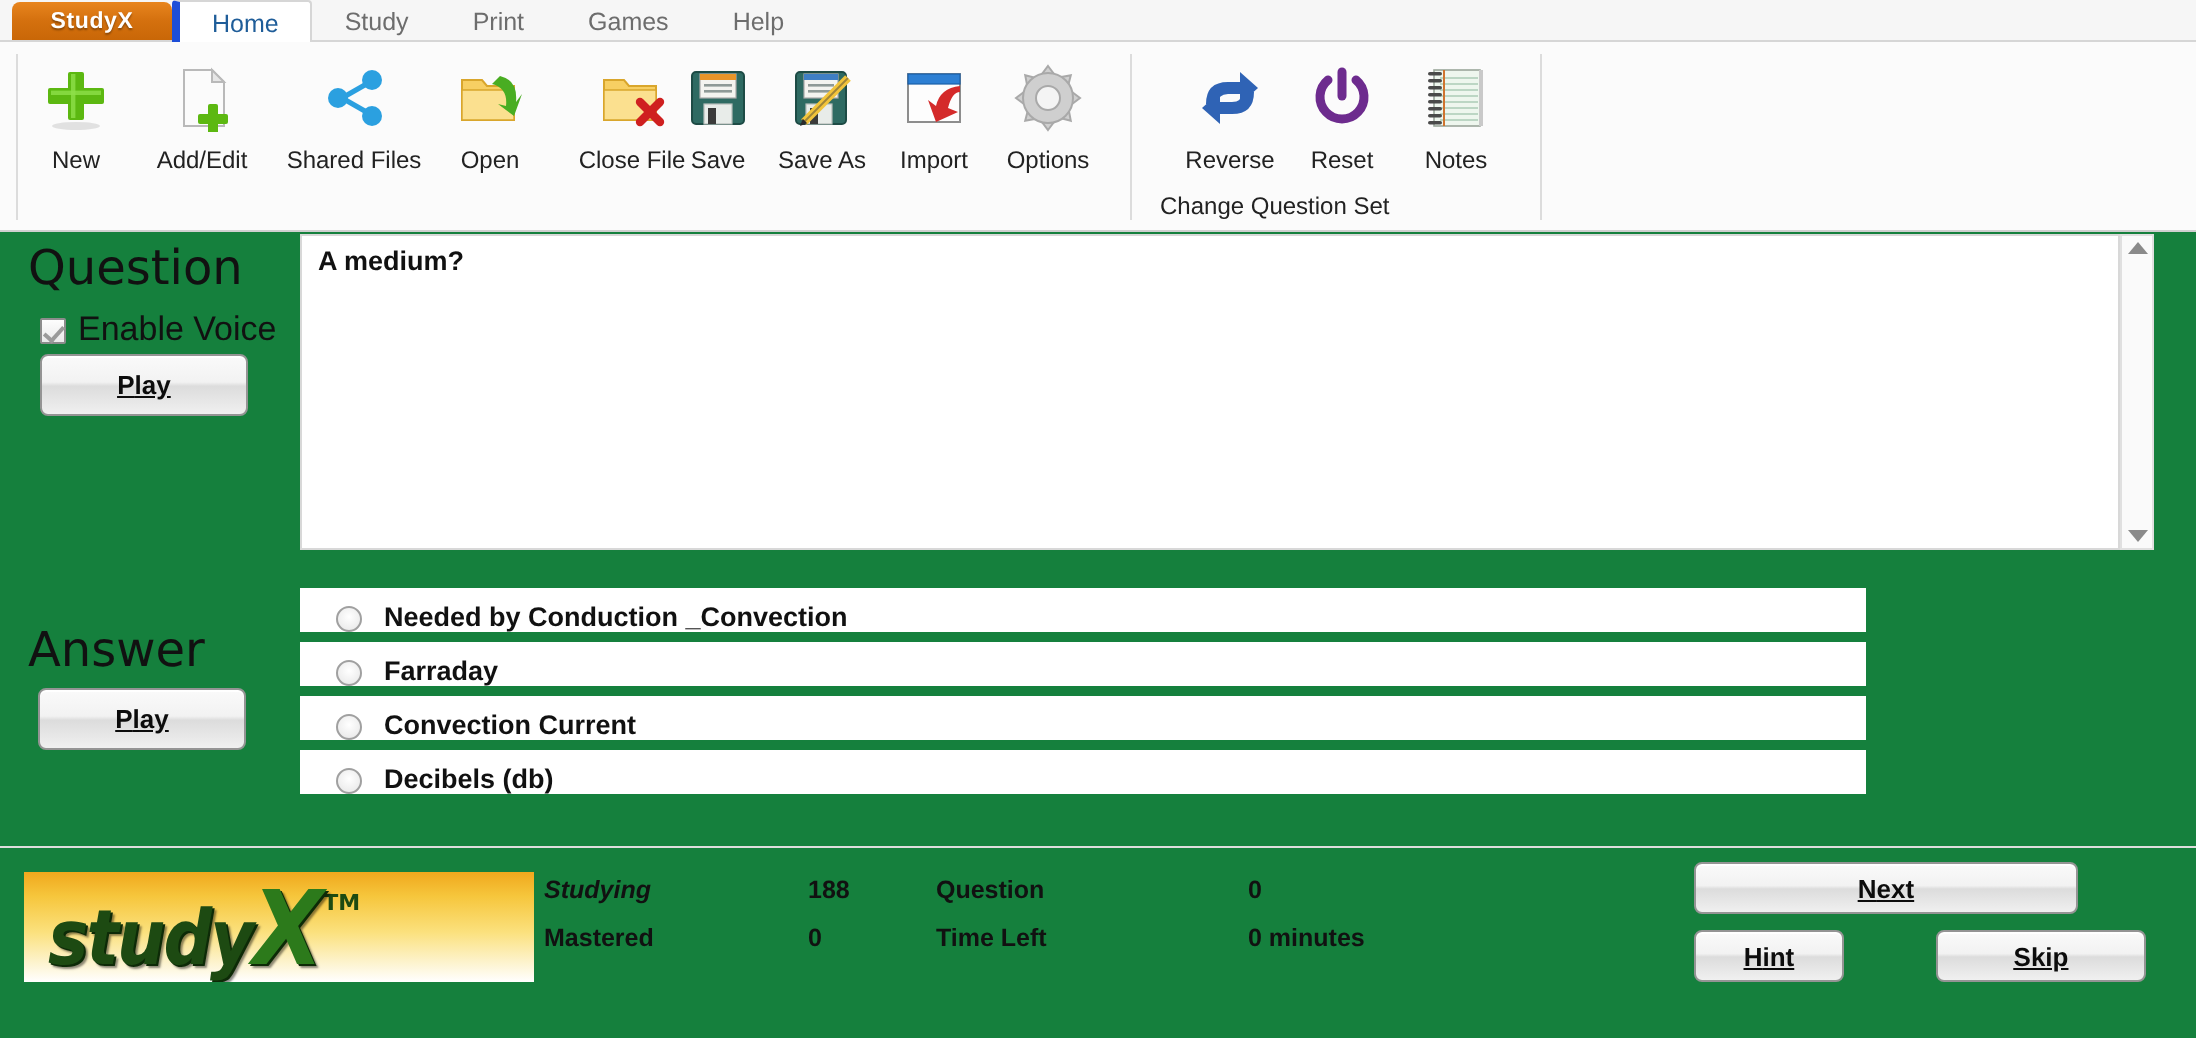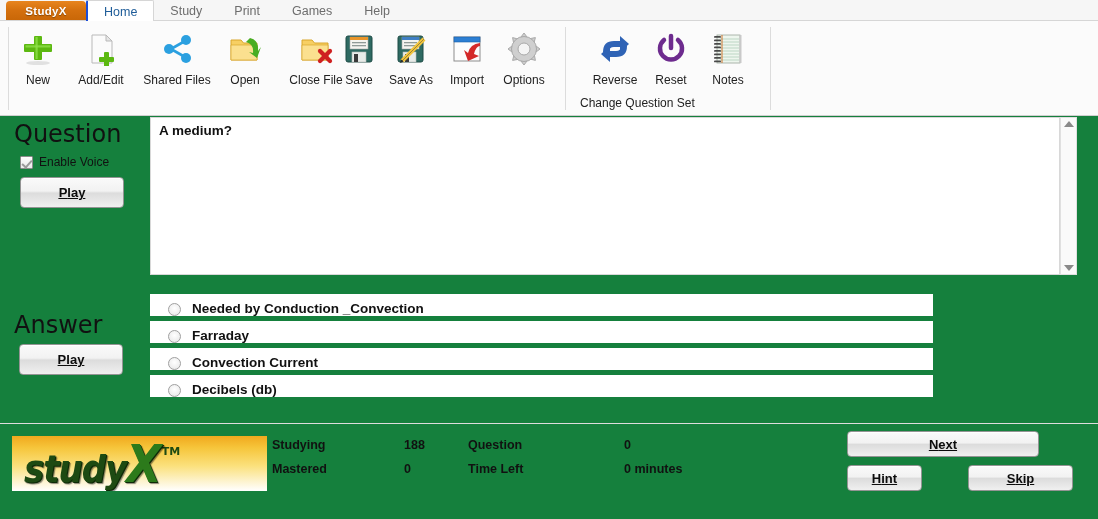--- a/index.html
+++ b/index.html
@@ -41,21 +41,21 @@
     display: flex; align-items: center;
     padding: 0 16px;
     font-size: 12.5px;
     color: #6d6d6d;
     height: 21px;
     position: relative;
   }
   .tab.active {
     color: #1f5d99;
     background: #ffffff;
-    border-left: 2px solid #1d4ed8;
+    border-left: 4px solid #1d4ed8;
     border-right: 1px solid #d6d6d6;
     border-top: 1px solid #d6d6d6;
     margin-top: 0;
     height: 22px;
     border-radius: 2px 2px 0 0;
   }
 
   
   .ribbon {
     position: absolute; left: 0; top: 21px; width: 1098px; height: 95px;
@@ -99,21 +99,21 @@
     position: relative; border-radius: 1px;
   }
   .chkbox::after {
     content: "";
     position: absolute; left: 3px; top: 1px;
     width: 4px; height: 8px;
     border: solid #9a9a9a;
     border-width: 0 2px 2px 0;
     transform: rotate(42deg);
   }
-  .chk-label { font-size: 12px; color: #111; }
+  .chk-label { font-size: 17px; color: #111; }
 
   .winbtn {
     position: absolute;
     background: linear-gradient(to bottom,#fafafa 0%,#f2f2f2 45%,#dcdcdc 52%,#f0f0f0 100%);
     border: 1px solid #949494;
     border-radius: 4px;
     display: flex; align-items: center; justify-content: center;
     font-size: 13px; font-weight: bold; color: #0c0c0c;
     box-shadow: inset 0 1px 0 #ffffff;
     text-decoration: underline;
@@ -468,21 +468,21 @@
     <div class="anstext">Decibels (db)</div>
   </div>
 
   <div class="botsep" style="top:423px;"></div>
 
   <div class="logo" style="left:12px; top:436px; width:255px; height:55px;">
     <span class="logo-text"><span>study</span><span class="bigx">X</span></span>
     <span class="logo-tm">TM</span>
   </div>
 
-  <div class="stat" style="left:272px; top:438px;">Studying</div>
+  <div class="stat" style="left:272px; top:438px;font-style:italic;">Studying</div>
   <div class="stat" style="left:404px; top:438px;">188</div>
   <div class="stat" style="left:272px; top:462px;">Mastered</div>
   <div class="stat" style="left:404px; top:462px;">0</div>
 
   <div class="stat" style="left:468px; top:438px;">Question</div>
   <div class="stat" style="left:624px; top:438px;">0</div>
   <div class="stat" style="left:468px; top:462px;">Time Left</div>
   <div class="stat" style="left:624px; top:462px;">0 minutes</div>
 
   <div class="winbtn" style="left:847px; top:431px; width:192px; height:26px;">

